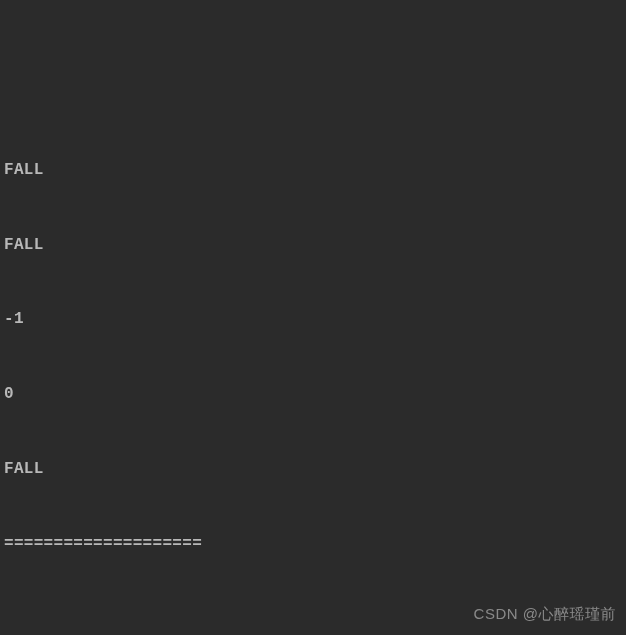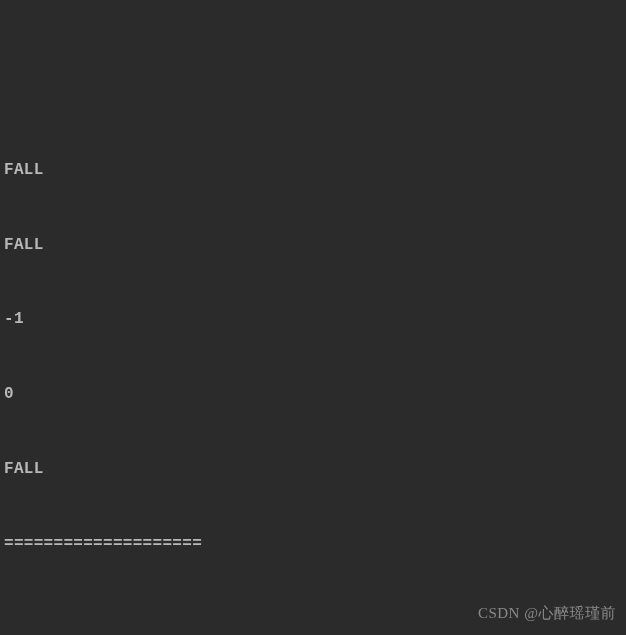--- a/index.html
+++ b/index.html
@@ -27,21 +27,21 @@
     .line {
       display: block;
     }
     .watermark {
       position: absolute;
       bottom: 10px;
       right: 10px;
       color: #9a9a9a;
       font-weight: normal;
       font-size: 15px;
-      font-family: Liberation Serif, serif;
+      font-family: Liberation Sans, sans-serif;
       letter-spacing: 0.5px;
       opacity: 0.85;
     }
   </style>
 </head>
 <body>
 
 
 
 <div class="terminal-output">

